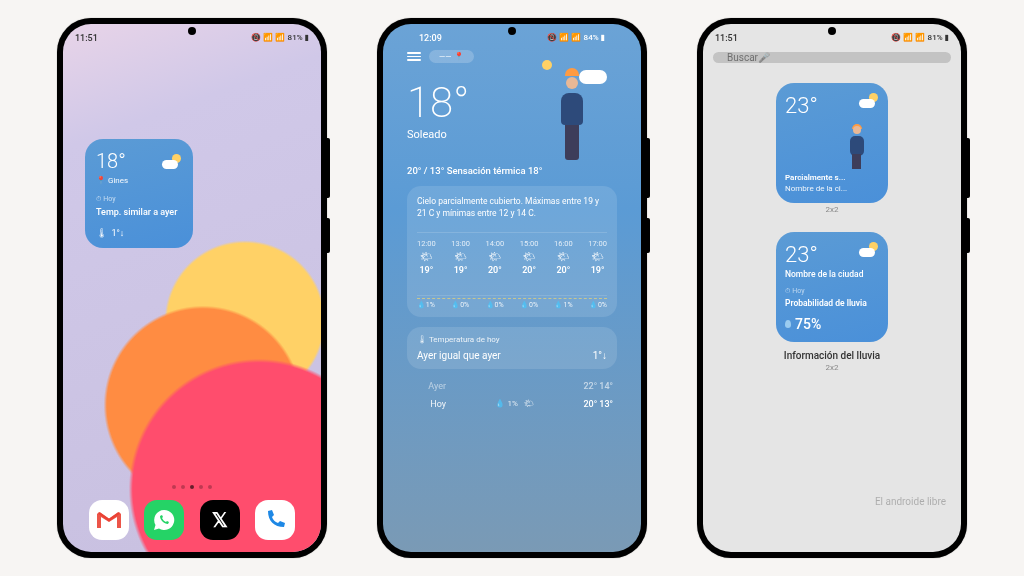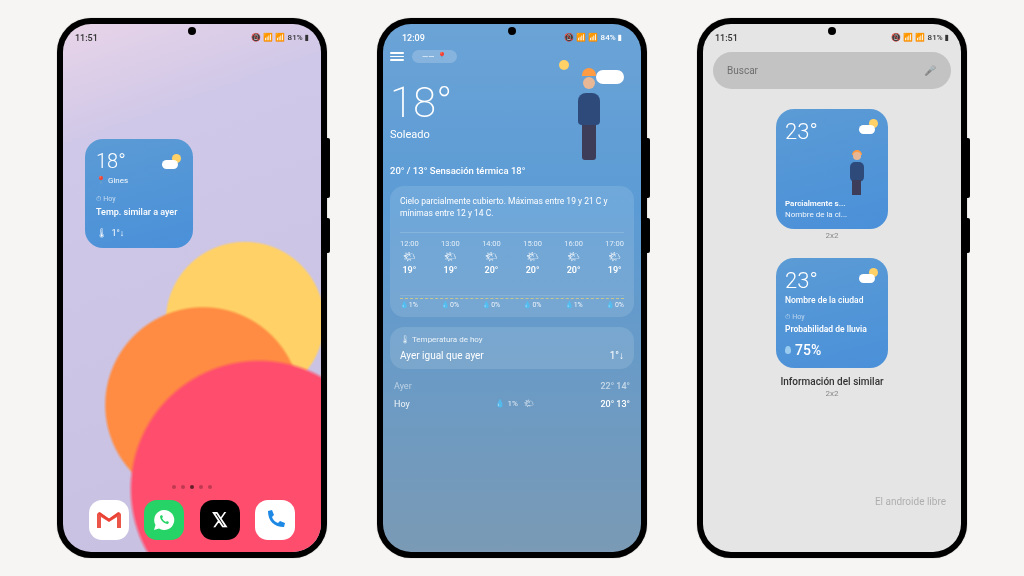--- a/index.html
+++ b/index.html
@@ -152,21 +152,21 @@
     align-items: center;
     justify-content: center;
     font-size: 20px;
     font-weight: bold;
   }
 
   
   .screen2 {
     background: linear-gradient(180deg, #6ba3d6 0%, #5b9bd5 35%, #7a9ab5 100%);
     color: #fff;
-    padding: 0 7px;
+    padding: 0 24px;
     display: flex;
     flex-direction: column;
     overflow: hidden;
   }
   .s2-header { display: flex; align-items: center; gap: 8px; margin-top: 4px; font-size: 11px; }
   .hamburger { width: 14px; display: flex; flex-direction: column; gap: 2px; }
   .hamburger span { height: 1.5px; background: #fff; border-radius: 1px; }
   .loc-pill { background: rgba(255,255,255,0.2); border-radius: 10px; padding: 2px 10px; font-size: 8px; display: flex; align-items: center; gap: 3px; }
   .s2-hero { margin-top: 15px; position: relative; }
   .s2-temp { font-size: 42px; font-weight: 200; }
@@ -196,41 +196,40 @@
   .hourly { display: flex; justify-content: space-between; margin-top: 6px; border-top: 1px solid rgba(255,255,255,0.15); padding-top: 6px; }
   .hour { text-align: center; font-size: 7.5px; }
   .hour-time { opacity: 0.8; }
   .hour-icon { margin: 3px 0; font-size: 10px; }
   .hour-temp { font-weight: 600; font-size: 9px; }
   .precip-row { display: flex; justify-content: space-between; margin-top: 20px; border-top: 1px solid rgba(255,255,255,0.15); padding-top: 5px; font-size: 7px; opacity: 0.85; }
   .today-card-title { font-size: 8px; opacity: 0.85; display: flex; align-items: center; gap: 3px; }
   .today-compare { display: flex; justify-content: space-between; align-items: center; margin-top: 6px; font-size: 10px; }
   .daily-list { margin-top: 8px; padding: 0 4px; }
   .daily-row { display: flex; align-items: center; justify-content: space-between; padding: 4px 0; font-size: 9px; }
-  .daily-l { opacity: 0.9; width: 35px; }
+  .daily-l { opacity: 0.9; width: 35px; text-align: right; }
   .daily-m { display: flex; gap: 6px; font-size: 8px; opacity: 0.8; align-items: center;}
   .daily-r { font-weight: 500; }
 
   
   .screen3 {
     background: #e5e5e5;
     display: flex;
     flex-direction: column;
   }
   .search-bar {
     margin: 6px 10px 0;
     background: rgba(0,0,0,0.15);
     border-radius: 22px;
-    padding: 13px 14px;
+    padding: 0 14px;
     display: flex;
     align-items: center;
-    justify-content: space-between;
+    justify-content: flex-start;
     color: rgba(0,0,0,0.45);
     font-size: 10px;
-    gap: 40px;
   }
   .widget-preview {
     text-align: center;
     margin-top: 20px;
   }
   .wp-card {
     width: 112px;
     margin: 0 auto;
     background: linear-gradient(165deg, #5b9bd5 0%, #4a90d9 100%);
     border-radius: 18px;
@@ -465,19 +464,19 @@
             </span>
         </div>
         <div class="wp-card2-city">Nombre de la ciudad</div>
         <div class="wp-hoy">⏱ Hoy</div>
         <div class="wp-prob">Probabilidad de lluvia</div>
         <div class="wp-precip">
             <span class="drop"></span> 
             <span>75%</span>
           </div>
       </div>
-      <div class="wp-title">Información del similar</div>
+      <div class="wp-title">Información del lluvia</div>
       <div class="wp-size">2x2</div>
     </div>
 
     <div class="watermark">El androide libre</div>
   </div>
 </div>
 
 </body></html>

